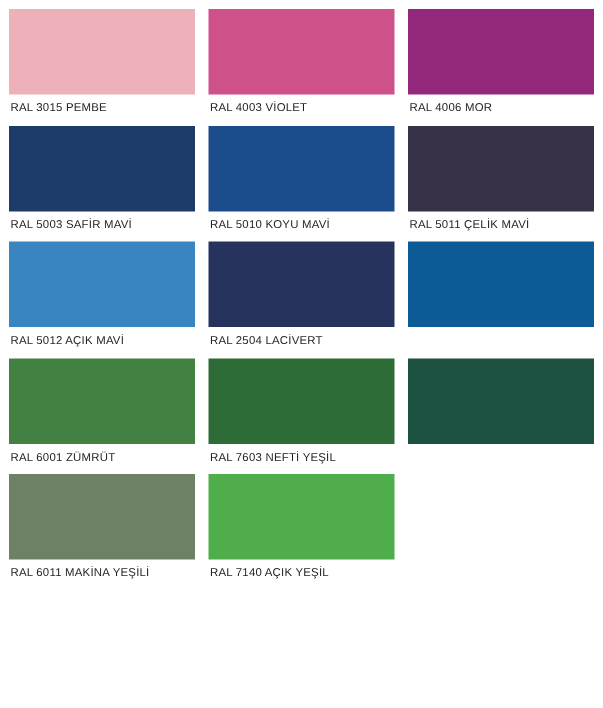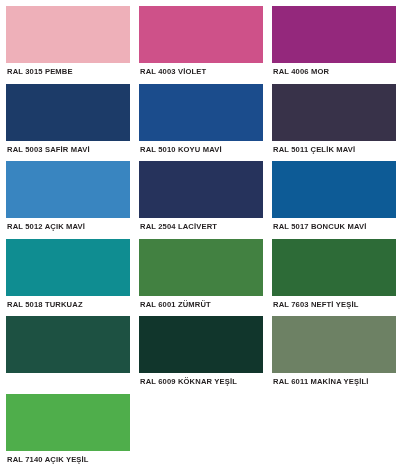--- a/index.html
+++ b/index.html
@@ -34,21 +34,21 @@
     margin-bottom: 1px;
   }
   .swatch-chip {
     width: 100%;
     height: 57px;
     display: block;
   }
   .swatch-label {
     font-family: "Liberation Sans", sans-serif;
     font-size: 7.6px;
-    font-weight: bold;
+    font-weight: normal;
     color: #231f20;
     letter-spacing: 0.15px;
     line-height: 1;
     padding: 5px 0 7px 1px;
     white-space: nowrap;
   }
 </style>
 </head>
 <body>
 
@@ -81,42 +81,33 @@
       <div class="swatch-cell">
         <div class="swatch-chip" style="background: rgb(57, 133, 192);"></div>
         <div class="swatch-label">RAL 5012 AÇIK MAVİ</div>
       </div>
       <div class="swatch-cell">
         <div class="swatch-chip" style="background: rgb(38, 51, 92);"></div>
         <div class="swatch-label">RAL 2504 LACİVERT</div>
       </div>
       <div class="swatch-cell">
         <div class="swatch-chip" style="background: rgb(13, 91, 150);"></div>
-        <div class="swatch-label">RAL 5017 BONCUK MAVİ</div>
-      </div>
-      <div class="swatch-cell">
-        <div class="swatch-chip" style="background: rgb(15, 141, 145);"></div>
-        <div class="swatch-label">RAL 5018 TURKUAZ</div>
       </div>
       <div class="swatch-cell">
         <div class="swatch-chip" style="background: rgb(66, 129, 65);"></div>
         <div class="swatch-label">RAL 6001 ZÜMRÜT</div>
       </div>
       <div class="swatch-cell">
         <div class="swatch-chip" style="background: rgb(45, 107, 55);"></div>
         <div class="swatch-label">RAL 7603 NEFTİ YEŞİL</div>
       </div>
       <div class="swatch-cell">
         <div class="swatch-chip" style="background: rgb(29, 81, 66);"></div>
       </div>
       <div class="swatch-cell">
-        <div class="swatch-chip" style="background: rgb(17, 54, 44);"></div>
-        <div class="swatch-label">RAL 6009 KÖKNAR YEŞİL</div>
-      </div>
-      <div class="swatch-cell">
         <div class="swatch-chip" style="background: rgb(109, 129, 100);"></div>
         <div class="swatch-label">RAL 6011 MAKİNA YEŞİLİ</div>
       </div>
       <div class="swatch-cell">
         <div class="swatch-chip" style="background: rgb(79, 174, 75);"></div>
         <div class="swatch-label">RAL 7140 AÇIK YEŞİL</div>
       </div>
     </div>
 </div>
 

